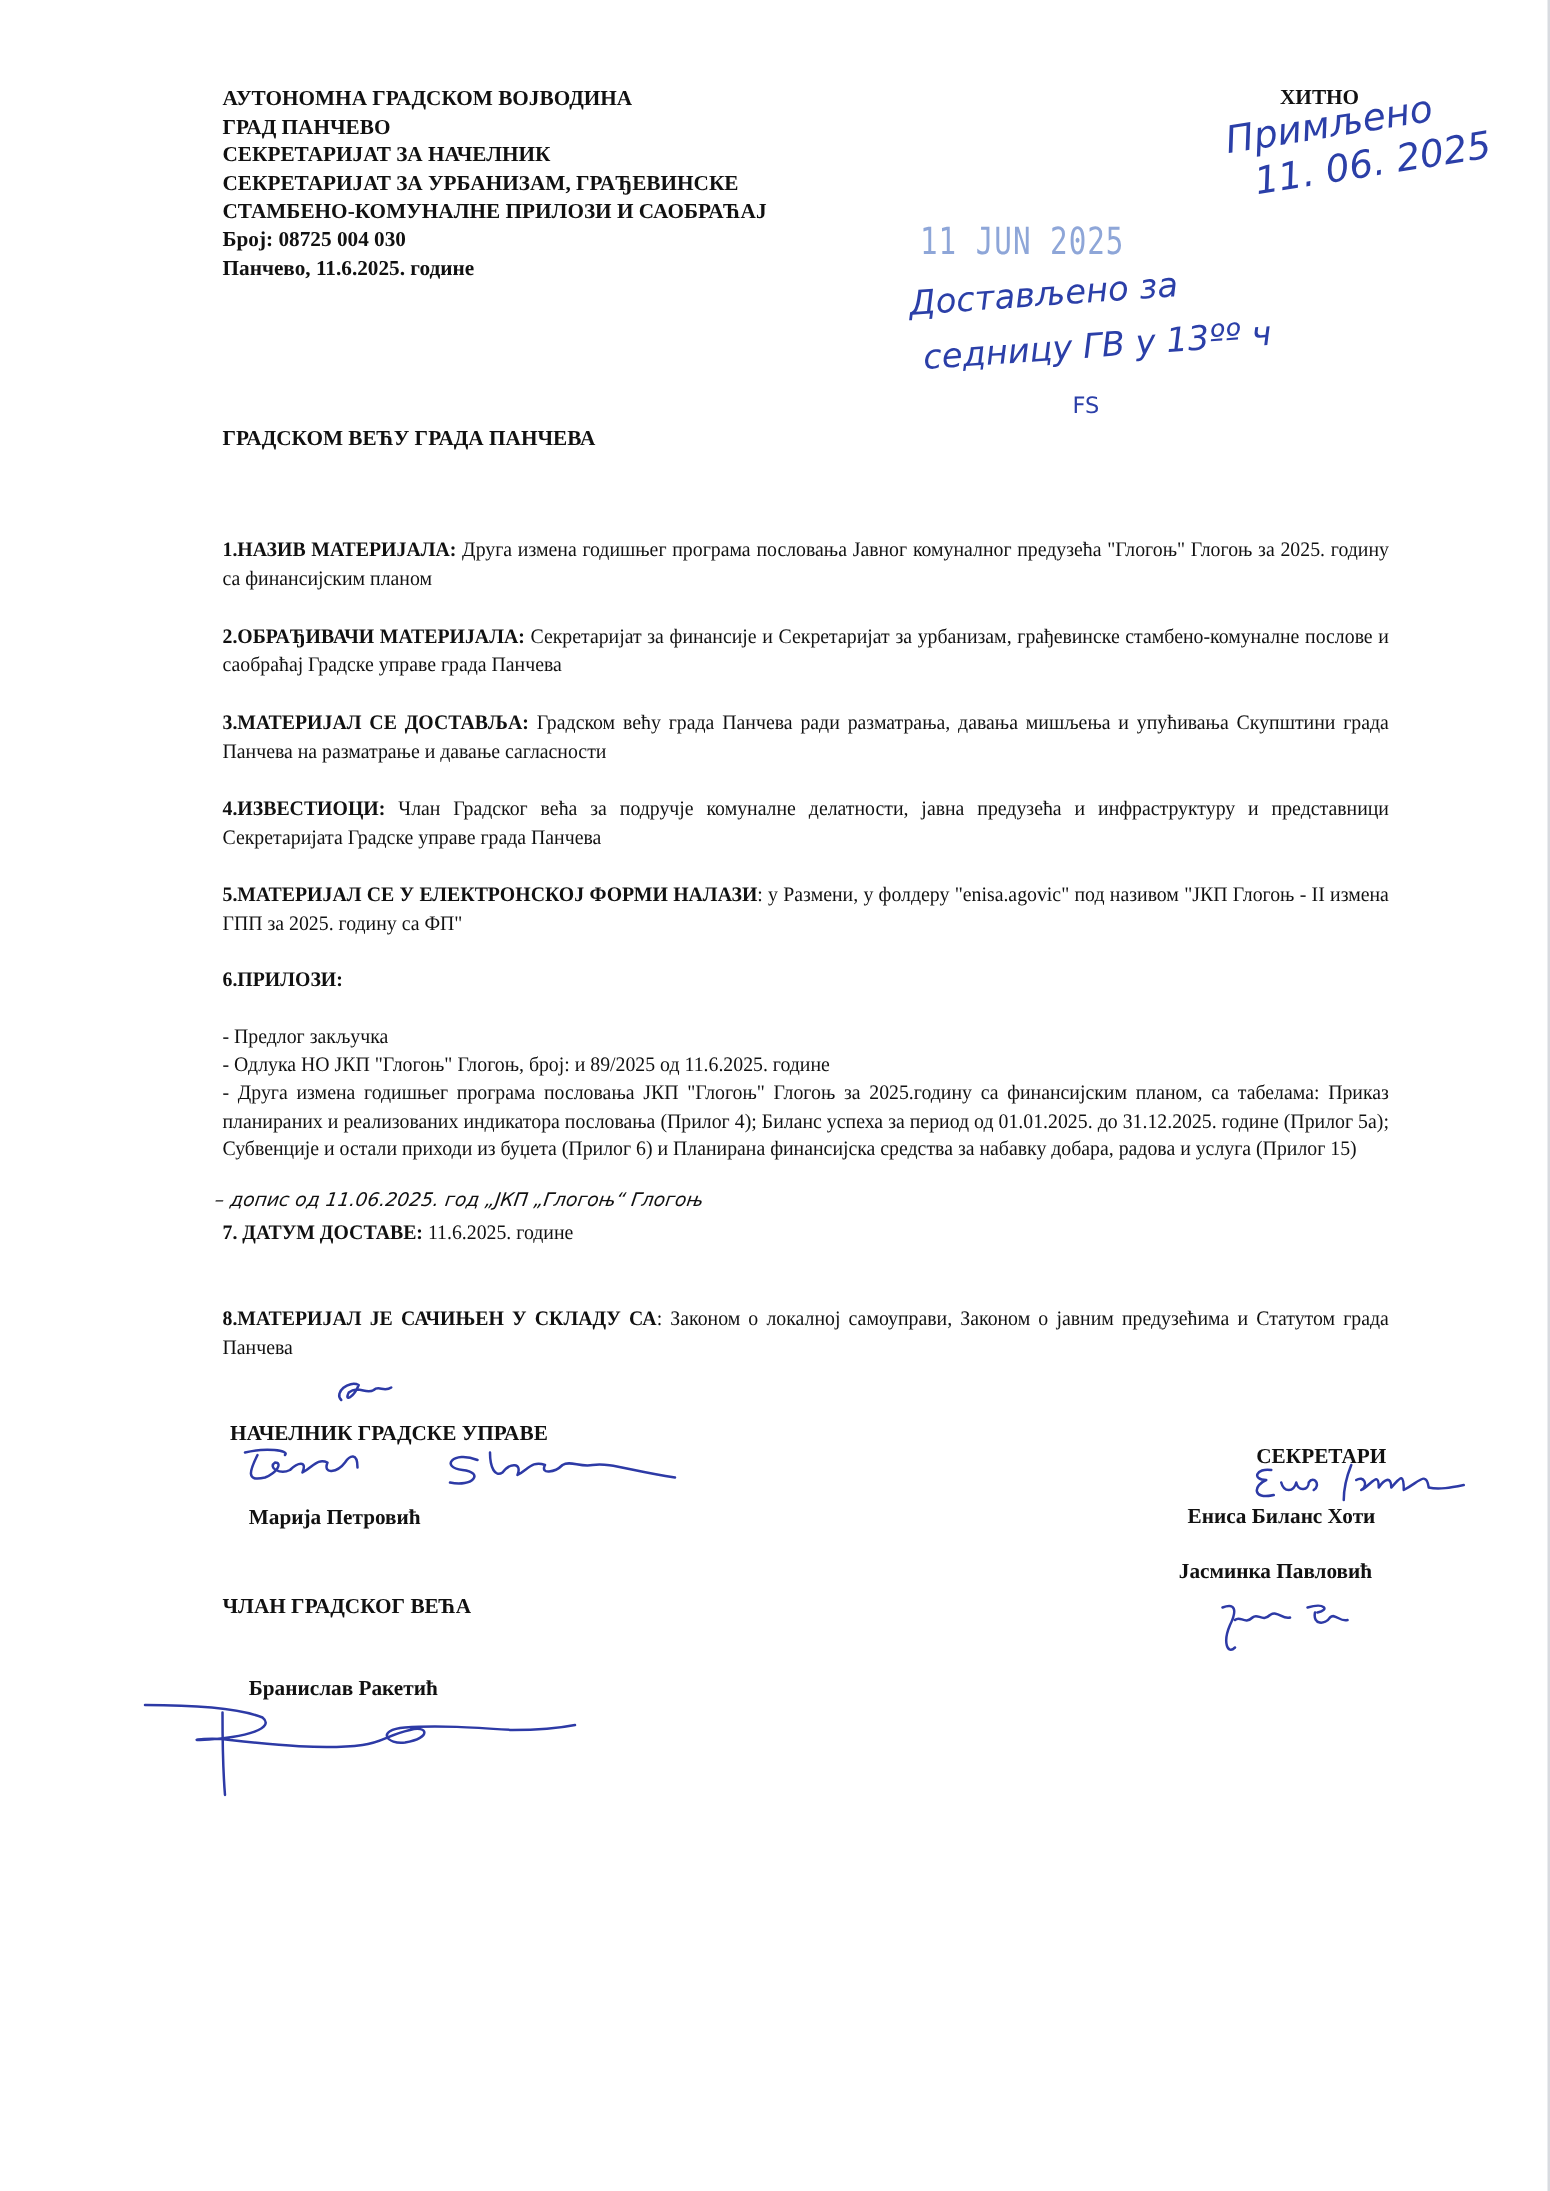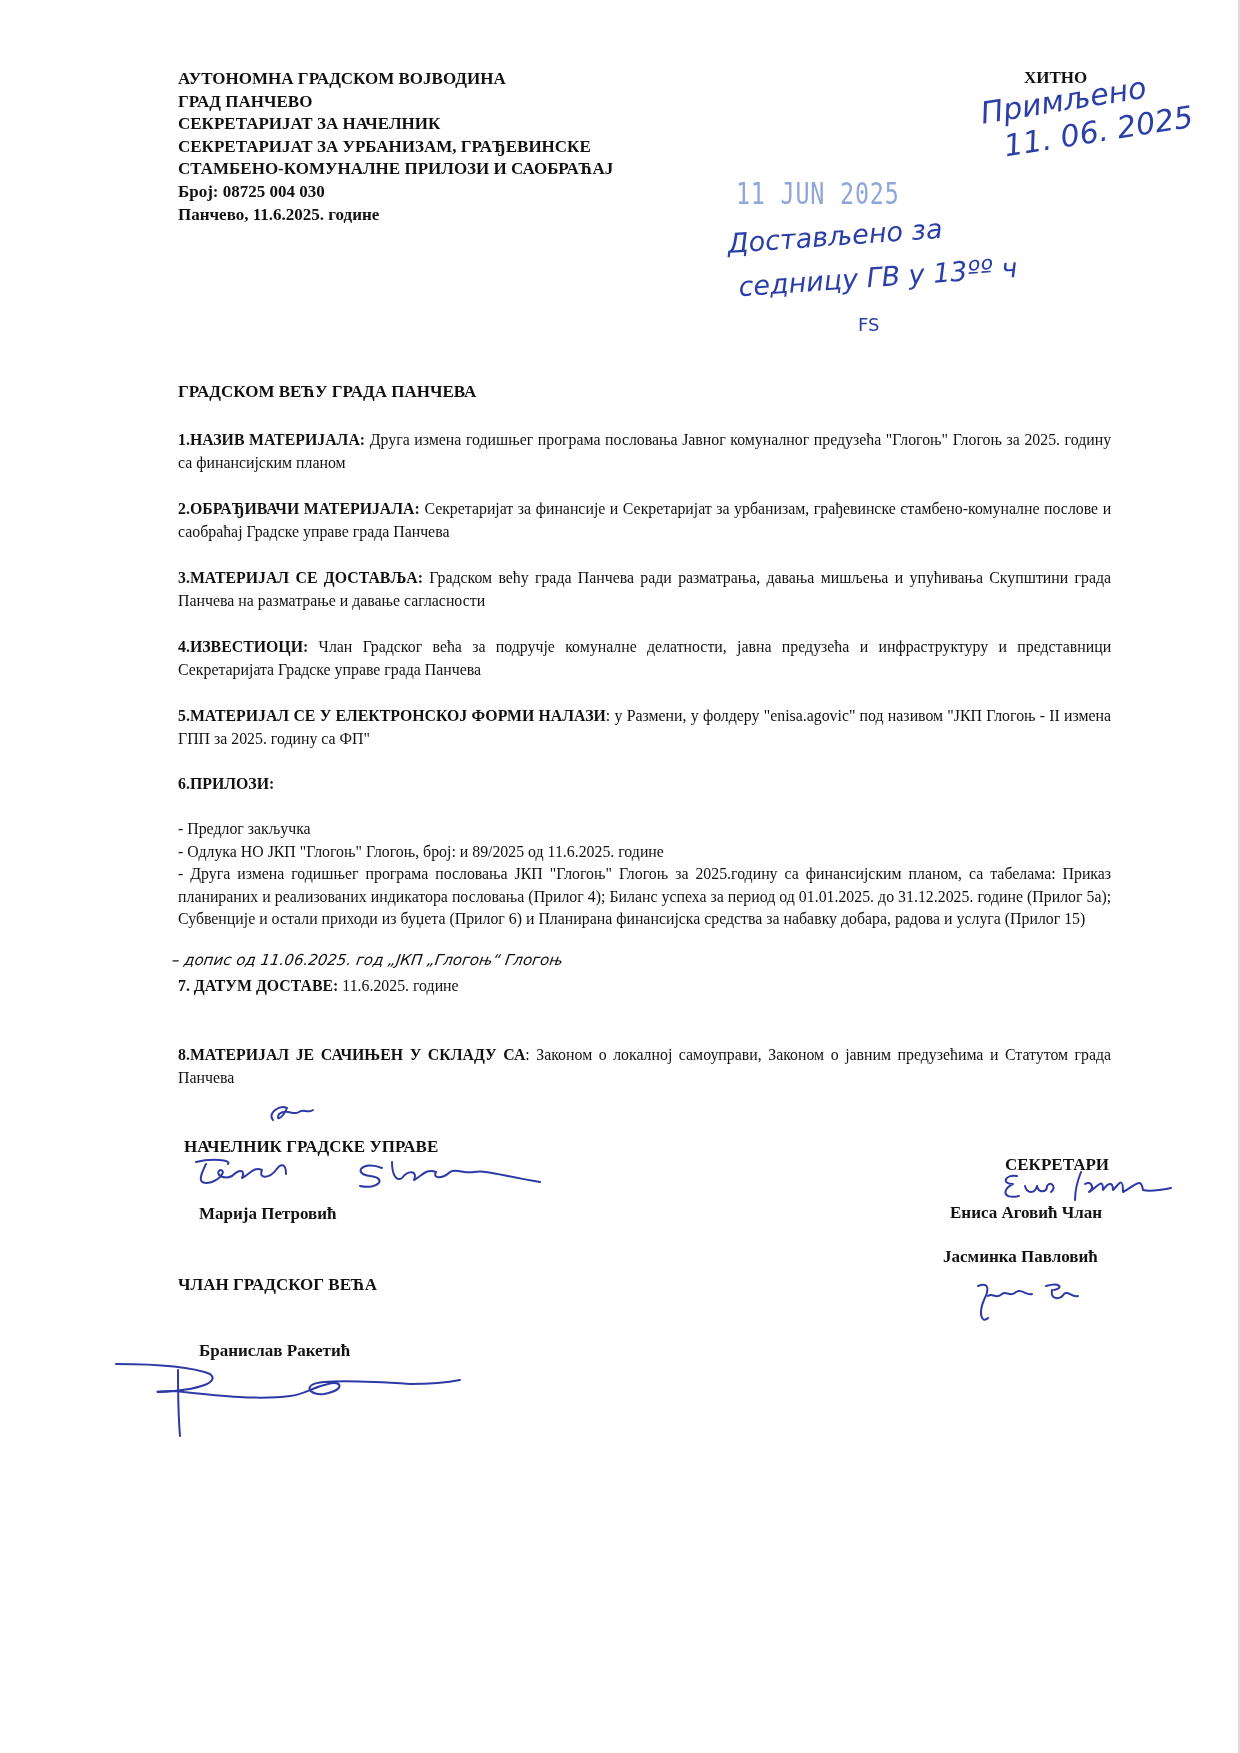--- a/index.html
+++ b/index.html
@@ -2,21 +2,21 @@
 <html><head>
 <meta charset="utf-8">
 <style>
   html, body { margin: 0; padding: 0; background: #ffffff; }
   body { width: 1240px; height: 1753px; position: relative; overflow: hidden;
          font-family: "Liberation Serif", serif; color: #111; }
   .abs { position: absolute; }
   .hdr { left: 178px; top: 68px; font-weight: bold; font-size: 17px; line-height: 22.6px; }
   .hdr div { white-space: nowrap; }
   .urgent { left: 1024px; top: 68px; font-weight: bold; font-size: 17px; }
-  .addressee { left: 178px; top: 341px; font-weight: bold; font-size: 17px; margin-top: 41px; }
+  .addressee { left: 178px; top: 341px; font-weight: bold; font-size: 17px; }
   .sec { left: 178px; width: 972px; font-size: 16.5px; line-height: 22.5px; text-align: justify;
          font-family: "Liberation Serif", serif; transform: scaleX(0.96); transform-origin: left top; }
   .sec b { font-weight: bold; }
   .list div { font-size: 16.5px; line-height: 22.5px; text-align: justify; }
   .ink { color: #2b3fa8; font-family: "DejaVu Sans", sans-serif; font-style: italic; }
   .stamp { color: #8ea6d8; font-family: "DejaVu Sans Mono", monospace; font-size: 30px;
            letter-spacing: 1px; transform: scaleX(0.78); transform-origin: left top; }
   .sig-title { font-weight: bold; font-size: 17px; white-space: nowrap; }
   .handnote-black { color: #111; font-family: "DejaVu Sans", sans-serif; font-style: italic; font-size: 15px; }
   svg.sig { position: absolute; overflow: visible; }
@@ -100,21 +100,21 @@
 <svg class="sig" style="left:192px; top:1156px;" width="360" height="40">
   <path d="M4 6 C20 2 40 4 36 8 M14 8 C8 20 4 30 20 26 C30 22 34 14 28 14 C22 18 32 24 40 20 C46 14 54 12 50 22 C58 18 62 10 70 14 C66 24 78 22 84 14 C88 8 94 6 94 18"></path>
   <path d="M190 12 C170 4 160 18 178 20 C196 22 186 34 168 30 M200 6 C200 18 204 26 210 22 C216 14 226 14 222 24 C230 20 234 12 244 16 C240 24 252 22 258 16 C264 12 272 18 282 16 C296 14 310 20 348 26"></path>
 </svg>
 <div class="abs sig-title" style="left:199px; top:1204px;">Марија Петровић</div>
 
 <div class="abs sig-title" style="left:1005px; top:1155px;">СЕКРЕТАРИ</div>
 <svg class="sig" style="left:995px; top:1170px;" width="180" height="34">
   <path d="M22 6 C10 4 6 14 18 14 C8 18 6 30 24 26 M30 16 C32 24 40 24 42 16 C44 24 52 22 52 16 C56 10 62 18 56 22 M86 2 C82 12 80 22 80 30 M90 14 C96 10 100 18 94 22 C102 18 108 6 108 20 C112 14 118 10 118 20 C124 14 128 6 128 22 C140 16 146 6 148 20 C156 22 166 20 176 18"></path>
 </svg>
-<div class="abs sig-title" style="left:950px; top:1203px;">Ениса Аговић Члан</div>
+<div class="abs sig-title" style="left:950px; top:1203px;">Ениса Биланс Хоти</div>
 <div class="abs sig-title" style="left:943px; top:1247px;">Јасминка Павловић</div>
 <svg class="sig" style="left:968px; top:1278px;" width="130" height="50">
   <path d="M10 8 C20 4 22 10 16 22 C10 36 14 46 20 40 M20 18 C24 14 28 22 34 16 C38 12 42 20 48 14 C54 10 58 18 64 16 M78 8 C92 4 96 10 86 12 M84 12 C82 22 92 22 96 16 C100 12 104 20 110 18"></path>
 </svg>
 
 <div class="abs sig-title" style="left:178px; top:1275px;">ЧЛАН ГРАДСКОГ ВЕЋА</div>
 <div class="abs sig-title" style="left:199px; top:1341px;">Бранислав Ракетић</div>
 <svg class="sig" style="left:110px; top:1360px;" width="360" height="80">
   <path d="M6 4 C40 4 80 6 100 14 C110 22 90 30 50 32 C40 32 60 30 74 32 C110 36 150 40 180 36 C196 34 200 28 218 24 C232 20 236 30 214 34 C200 36 190 24 214 22 C240 20 270 22 300 24 C320 24 340 22 350 20"></path>
   <path d="M68 10 C68 30 68 52 70 76"></path>

